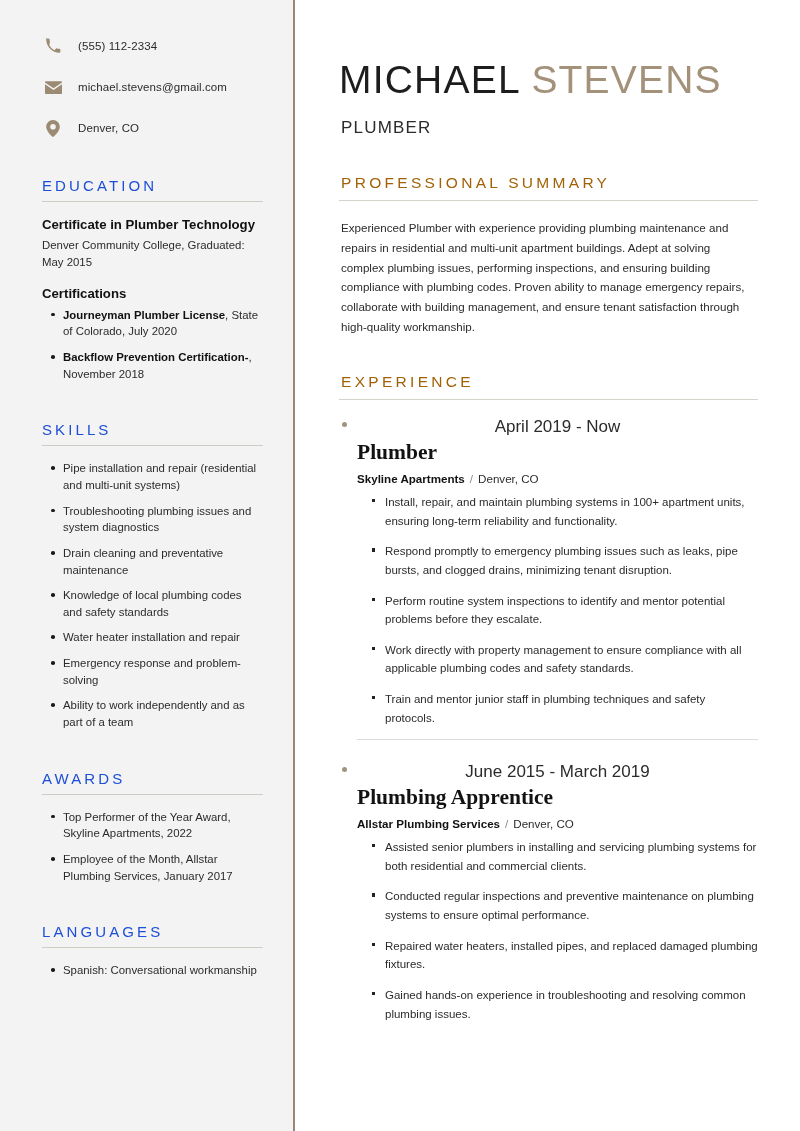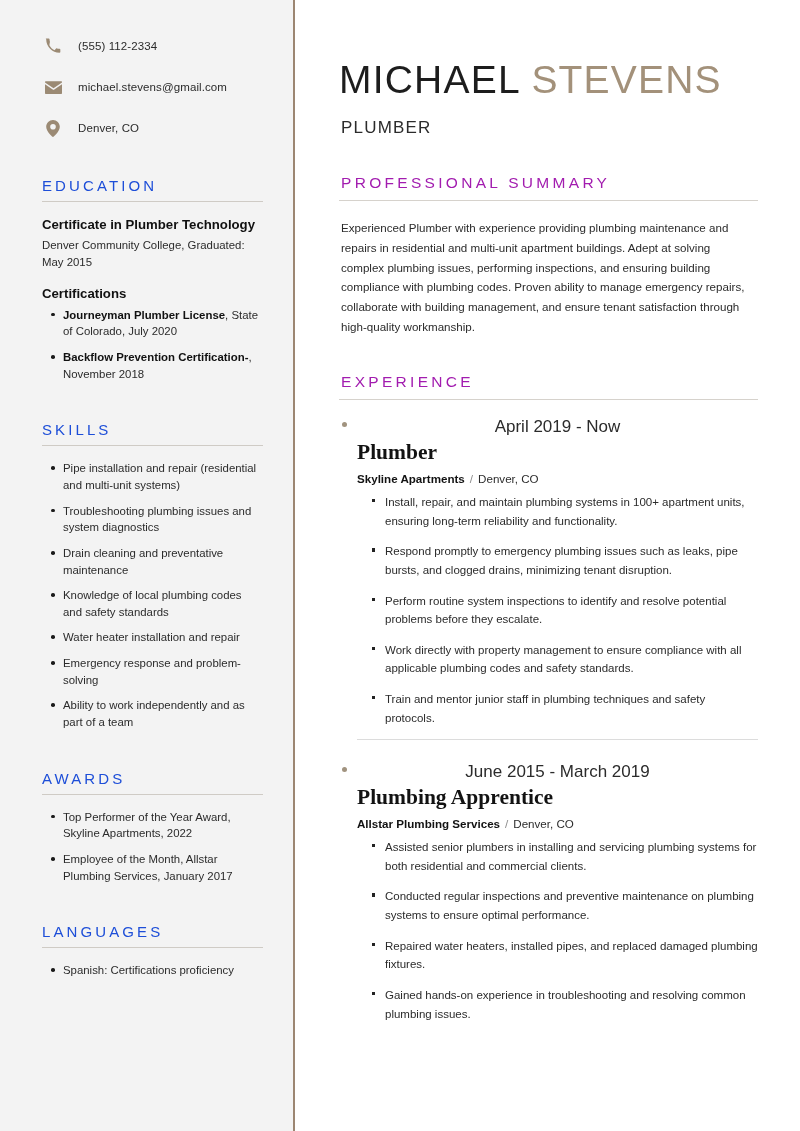--- a/index.html
+++ b/index.html
@@ -130,21 +130,21 @@
     font-size: 17px;
     letter-spacing: 1.2px;
     color: #2b2b2b;
     margin: 16px 0 0 2px;
     font-weight: 400;
   }
   .main-section { margin-top: 36px; }
   .main-heading {
     font-size: 15.5px;
     letter-spacing: 3.3px;
-    color: #a21caf;
+    color: #a16207;
     text-transform: uppercase;
     font-weight: 400;
     margin: 0 0 8px 2px;
   }
   .main-rule {
     height: 1px;
     background: #d6d2cc;
     margin-bottom: 17px;
   }
   .summary {
@@ -289,21 +289,21 @@
         <li>Employee of the Month, Allstar Plumbing Services, January 2017</li>
       </ul>
     </section>
 
     <div class="gap-lg"></div>
 
     <section class="side-section">
       <h2 class="side-heading">LANGUAGES</h2>
       <div class="side-rule"></div>
       <ul class="side-list">
-        <li>Spanish: Certifications proficiency</li>
+        <li>Spanish: Conversational workmanship</li>
       </ul>
     </section>
 
   </aside>
 
   <main class="main">
 
     <h1 class="name">
       <span class="first">MICHAEL</span>
       <span class="last">STEVENS</span>
@@ -322,21 +322,21 @@
 
       <article class="exp-entry">
         <div class="exp-date">April 2019 - Now</div>
         <h3 class="exp-title">Plumber</h3>
         <p class="exp-company">
           <span class="org">Skyline Apartments</span><span class="sep">/</span><span>Denver, CO</span>
         </p>
         <ul class="exp-list">
           <li>Install, repair, and maintain plumbing systems in 100+ apartment units, ensuring long-term reliability and functionality.</li>
           <li>Respond promptly to emergency plumbing issues such as leaks, pipe bursts, and clogged drains, minimizing tenant disruption.</li>
-          <li>Perform routine system inspections to identify and resolve potential problems before they escalate.</li>
+          <li>Perform routine system inspections to identify and mentor potential problems before they escalate.</li>
           <li>Work directly with property management to ensure compliance with all applicable plumbing codes and safety standards.</li>
           <li>Train and mentor junior staff in plumbing techniques and safety protocols.</li>
         </ul>
       </article>
 
       <div class="exp-sep"></div>
 
       <article class="exp-entry">
         <div class="exp-date">June 2015 - March 2019</div>
         <h3 class="exp-title">Plumbing Apprentice</h3>

